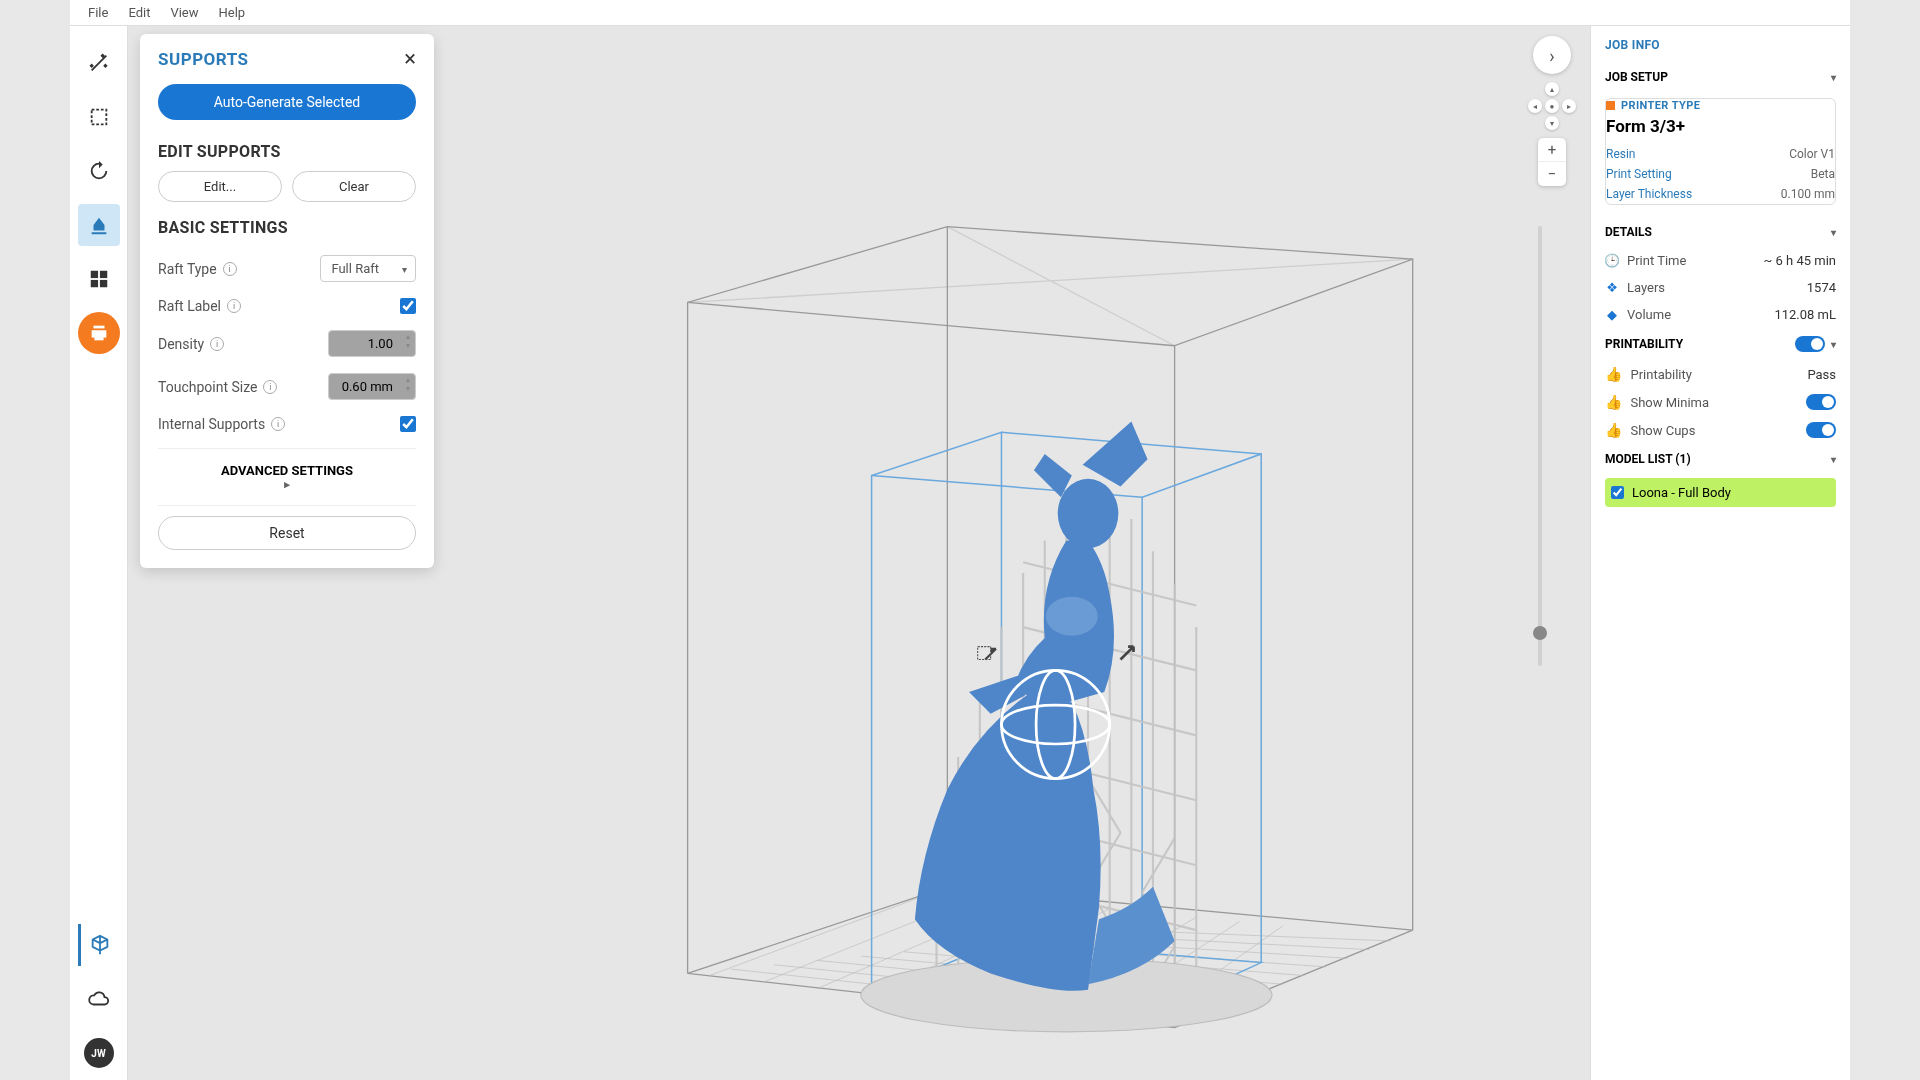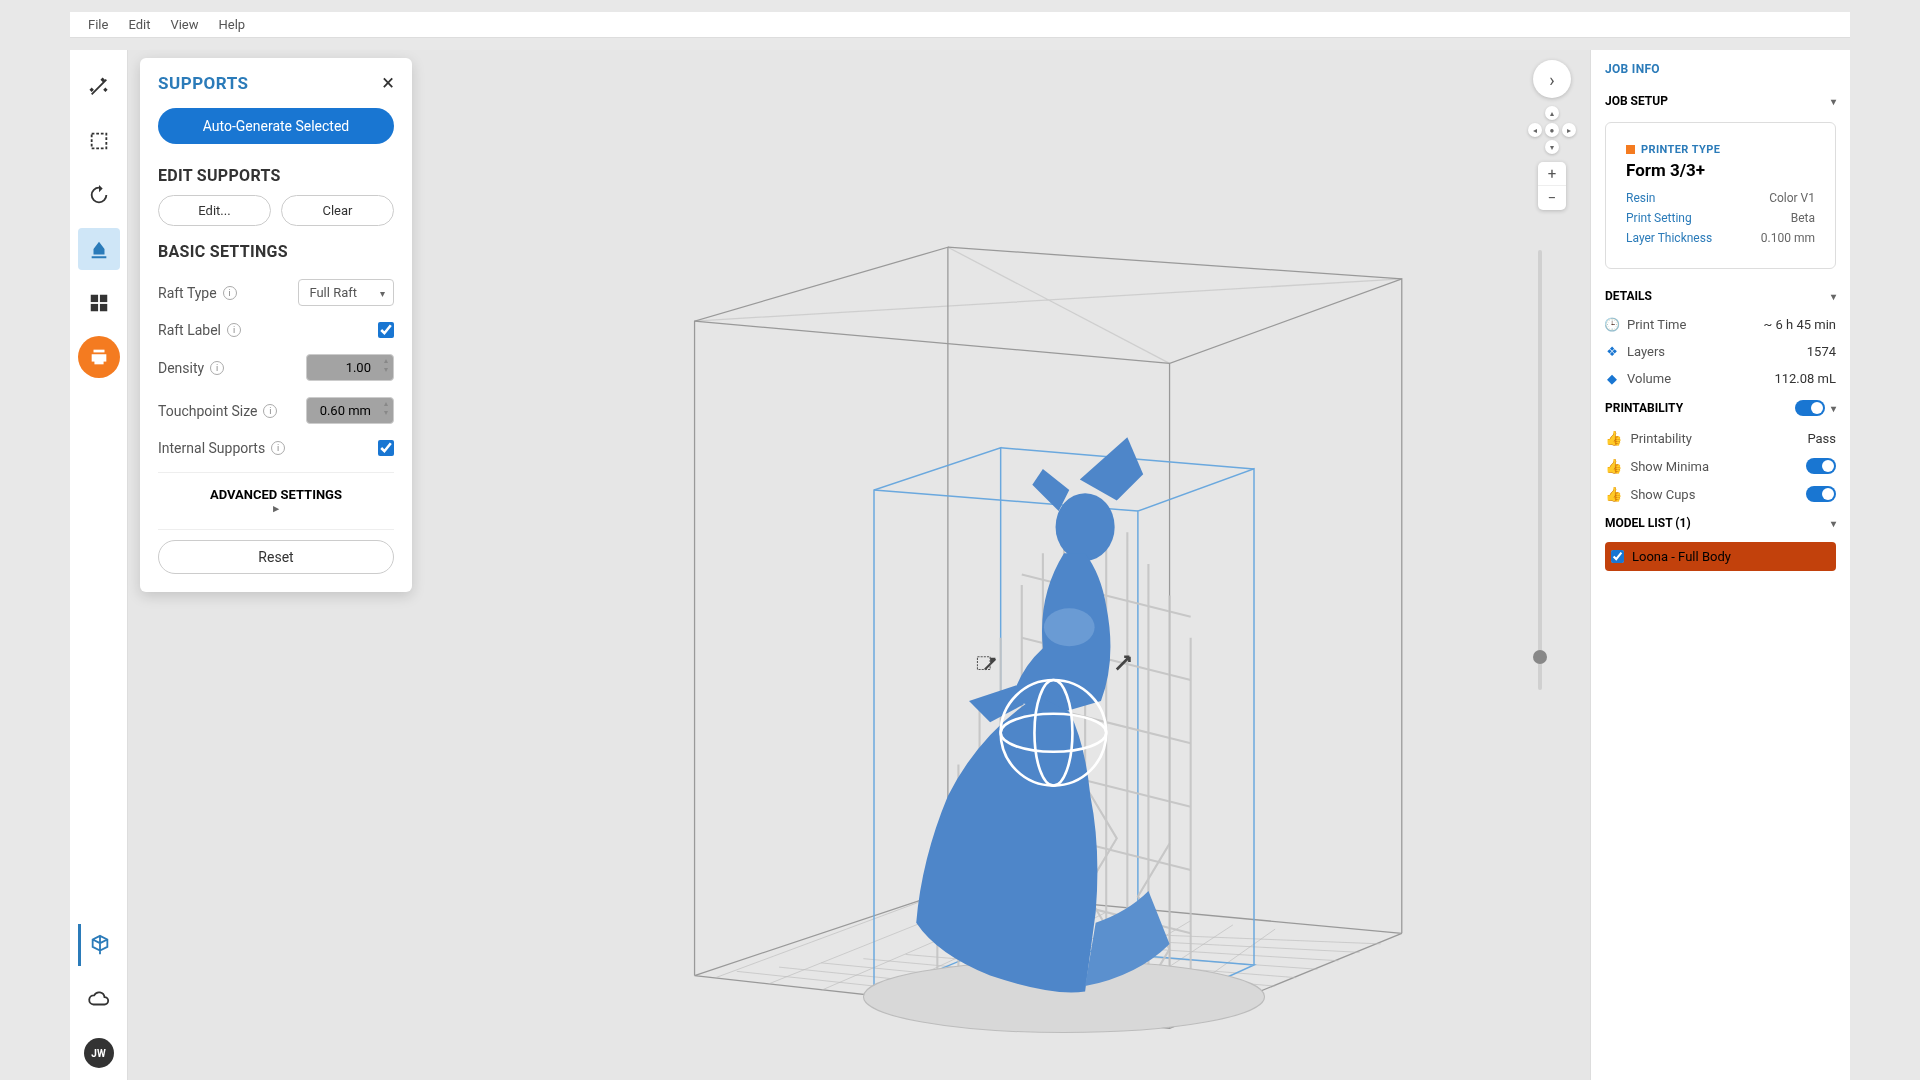--- a/index.html
+++ b/index.html
@@ -1,33 +1,33 @@
 <!DOCTYPE html>
 <html><head>
 <meta charset="utf-8">
 <style>
 * { margin: 0; padding: 0; box-sizing: border-box; font-family: -apple-system, BlinkMacSystemFont, "Segoe UI", Roboto, sans-serif; }
 body { background: #f0f0f0; width: 1920px; height: 1080px; overflow: hidden; position: relative; }
 
 .app { display: flex; flex-direction: column; width: 100%; height: 100%; background: #e8e8e8; }
 
-.menubar { height: 26px; background: #fff; display: flex; align-items: center; padding: 0 8px; margin: 12px 70px; border-bottom: 1px solid #ddd; font-size: 13px; color: #555; }
+.menubar { height: 26px; background: #fff; display: flex; align-items: center; padding: 0 8px; margin: 0 70px; border-bottom: 1px solid #ddd; font-size: 13px; color: #555; }
 .menubar .menu-item { padding: 4px 10px; cursor: pointer; }
 
 .content { flex: 1; display: flex; margin: 0 70px; background: #e6e6e6; position: relative; }
 
 .left-toolbar { width: 58px; background: #fff; border-right: 1px solid #ddd; display: flex; flex-direction: column; align-items: center; padding-top: 10px; }
 .left-toolbar .tool { width: 42px; height: 42px; display: flex; align-items: center; justify-content: center; margin: 6px 0; border-radius: 4px; cursor: pointer; color: #333; }
 .left-toolbar .tool.active { background: #cfe6f7; color: #2b7bb9; }
 .left-toolbar .tool.orange { background: #f47b20; color: #fff; border-radius: 50%; }
 .left-toolbar .spacer { flex: 1; }
 .left-toolbar .tool svg { width: 22px; height: 22px; }
 .left-toolbar .tool.active-border { border-left: 3px solid #2b7bb9; border-radius: 0; }
 
-.panel { position: absolute; left: 70px; top: 8px; width: 272px; background: #fff; border-radius: 6px; box-shadow: 0 4px 14px rgba(0,0,0,0.15); padding: 14px 18px 18px; z-index: 5; }
+.panel { position: absolute; left: 70px; top: 8px; width: 294px; background: #fff; border-radius: 6px; box-shadow: 0 4px 14px rgba(0,0,0,0.15); padding: 14px 18px 18px; z-index: 5; }
 .panel-header { display: flex; justify-content: space-between; align-items: center; margin-bottom: 14px; }
 .panel-title { color: #2b7bb9; font-weight: 700; font-size: 17px; letter-spacing: .5px; }
 .panel-close { font-size: 22px; color: #333; cursor: pointer; line-height: 1; }
 .btn-primary { width: 100%; background: #1976d2; color: #fff; border: none; border-radius: 20px; padding: 10px; font-size: 14px; cursor: pointer; margin-bottom: 16px; }
 .section-label { font-size: 16px; font-weight: 700; color: #333; margin: 6px 0 10px; letter-spacing: .3px; }
 .btn-row { display: flex; gap: 10px; margin-bottom: 16px; }
 .btn-outline { flex: 1; background: #fff; border: 1px solid #ccc; border-radius: 16px; padding: 7px; font-size: 13px; color: #333; cursor: pointer; }
 .setting-row { display: flex; justify-content: space-between; align-items: center; padding: 8px 0; font-size: 14px; color: #555; }
 .setting-row .label { display: flex; align-items: center; gap: 6px; }
 .info-icon { width: 14px; height: 14px; border: 1px solid #aaa; border-radius: 50%; display: inline-flex; align-items: center; justify-content: center; font-size: 9px; color: #888; }
@@ -55,35 +55,35 @@
 .zoom { width: 28px; background: #fff; border-radius: 5px; box-shadow: 0 1px 4px rgba(0,0,0,0.2); overflow: hidden; }
 .zoom div { height: 24px; display: flex; align-items: center; justify-content: center; font-size: 15px; color: #555; cursor: pointer; }
 .zoom div:first-child { border-bottom: 1px solid #eee; }
 .layer-slider { position: absolute; right: 48px; top: 200px; width: 4px; height: 440px; background: #d0d0d0; border-radius: 2px; z-index: 3; }
 .layer-slider .thumb { position: absolute; width: 14px; height: 14px; background: #888; border-radius: 50%; left: -5px; top: 400px; cursor: grab; }
 
 .right-panel { width: 260px; background: #fff; border-left: 1px solid #ddd; padding: 12px 14px; overflow-y: auto; font-size: 13px; }
 .rp-title { color: #2b7bb9; font-weight: 700; font-size: 12px; letter-spacing: .3px; margin-bottom: 10px; }
 .rp-section { display: flex; justify-content: space-between; align-items: center; font-weight: 700; font-size: 12px; padding: 8px 0; cursor: pointer; }
 .rp-section .caret { font-size: 10px; color: #666; }
-.printer-card { border: 1px solid #ddd; border-radius: 6px; padding: 20px; margin: 6px 0 12px; }
+.printer-card { border: 1px solid #ddd; border-radius: 6px; padding: 0; margin: 6px 0 12px; }
 .printer-type-label { color: #2b7bb9; font-size: 11px; font-weight: 700; letter-spacing: .4px; display: flex; align-items: center; gap: 6px; }
 .printer-type-label .sq { width: 9px; height: 9px; background: #f47b20; display: inline-block; }
 .printer-name { font-weight: 700; font-size: 17px; margin: 4px 0 8px; }
 .kv { display: flex; justify-content: space-between; font-size: 12px; padding: 3px 0; }
 .kv .k { color: #2b7bb9; }
 .kv .v { color: #666; }
 .detail-row { display: flex; justify-content: space-between; align-items: center; padding: 6px 0; font-size: 13px; }
 .detail-row .k { display: flex; align-items: center; gap: 8px; color: #555; }
 .detail-row .v { color: #333; }
 .di { width: 14px; height: 14px; display:inline-flex; align-items:center; justify-content:center; }
 .thumbs-up { color: #3eb34f; font-size: 14px; }
 .toggle { width: 30px; height: 16px; background: #1976d2; border-radius: 8px; position: relative; cursor: pointer; }
 .toggle::after { content: ""; position: absolute; width: 12px; height: 12px; background: #fff; border-radius: 50%; top: 2px; right: 2px; }
-.model-item { display: flex; align-items: center; gap: 8px; padding: 7px 6px; background: #c2410c; border-radius: 4px; margin-top: 4px; font-size: 13px; cursor: pointer; }
+.model-item { display: flex; align-items: center; gap: 8px; padding: 7px 6px; background: #bef264; border-radius: 4px; margin-top: 4px; font-size: 13px; cursor: pointer; }
 .model-item input { accent-color: #1976d2; }
 
 
 .scene { position: absolute; left: 300px; top: 60px; right: 80px; bottom: 20px; }
 .scene svg { width: 100%; height: 100%; }
 
 .avatar { width: 30px; height: 30px; border-radius: 50%; background: #333; color: #fff; font-size: 10px; font-weight: 700; display: flex; align-items: center; justify-content: center; }
 </style>
 </head>
 <body>

